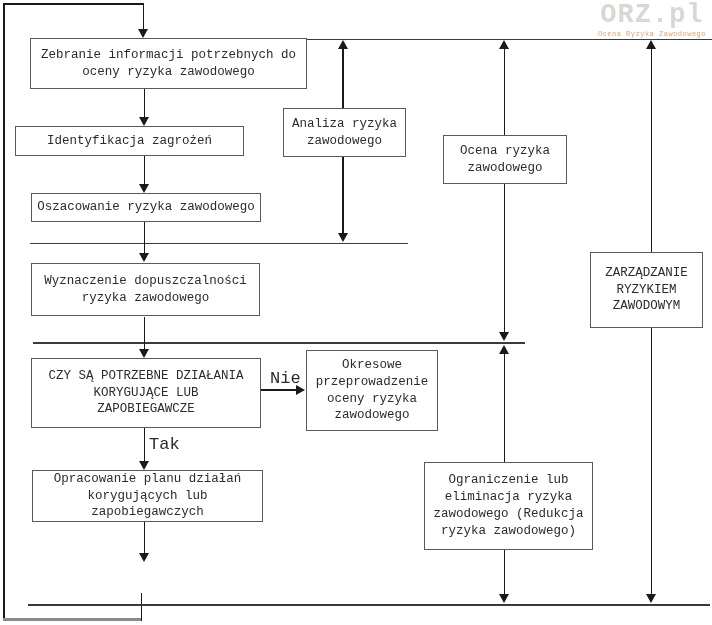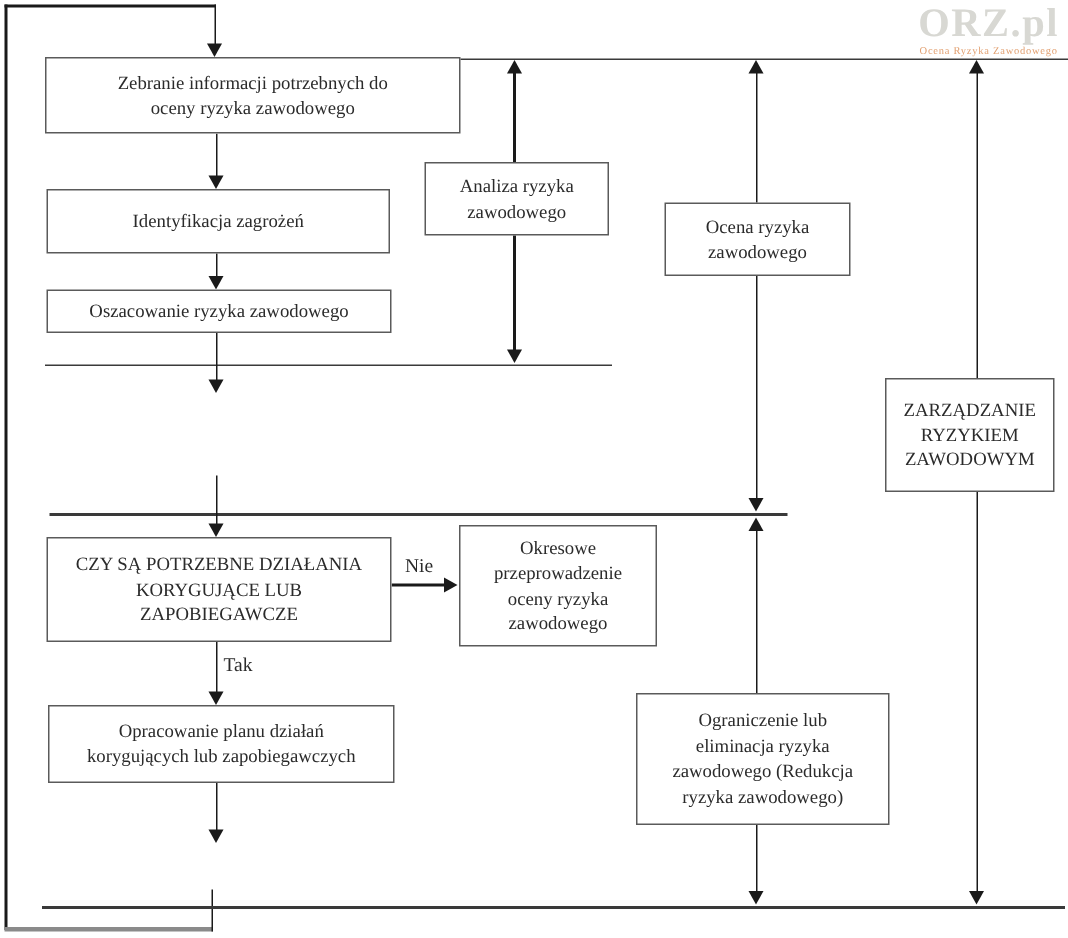--- a/index.html
+++ b/index.html
@@ -7,39 +7,39 @@
     --rail:#3a3a3a;
     --box-border:#5a5a5a;
     --text:#2b2b2b;
     --logo:#d8d8d3;
     --tagline:#e2a071;
     --bg:#ffffff;
   }
   html,body{margin:0;padding:0;background:#fff;}
   #canvas{
     position:relative;width:712px;height:625px;background:var(--bg);
-    font-family:Liberation Serif, serif;overflow:hidden;
+    font-family:Liberation Mono, monospace;overflow:hidden;
   }
   .box{
     position:absolute;box-sizing:border-box;background:#fff;
     border:1.5px solid var(--box-border);
     display:flex;align-items:center;justify-content:center;
     text-align:center;color:var(--text);
     font-size:12.5px;line-height:1.35;z-index:2;padding:2px 4px;
   }
   .box span{white-space:pre-line;}
   .hline{position:absolute;height:1.5px;background:var(--line);z-index:1;}
   .vline{position:absolute;width:1.5px;background:var(--line);z-index:1;}
   .rail{background:var(--rail);}
   .thick{height:3px;background:#8a8a8a;}
   .ah{position:absolute;width:0;height:0;z-index:1;}
   .ah-down{border-left:5px solid transparent;border-right:5px solid transparent;border-top:9px solid var(--line);}
   .ah-up{border-left:5px solid transparent;border-right:5px solid transparent;border-bottom:9px solid var(--line);}
   .ah-right{border-top:5px solid transparent;border-bottom:5px solid transparent;border-left:9px solid var(--line);}
-  .edge-label{position:absolute;color:var(--text);font-size:13px;z-index:3;}
+  .edge-label{position:absolute;color:var(--text);font-size:17px;z-index:3;}
   #logo{position:absolute;top:2px;right:6px;text-align:center;z-index:3;}
   #logo .brand{font-size:27px;font-weight:800;letter-spacing:1px;color:var(--logo);line-height:1.0;}
   #logo .tagline{font-size:7px;letter-spacing:.5px;color:var(--tagline);margin-top:1px;}
 </style>
 </head>
 <body>
 
 <div id="canvas">
 
   <div id="logo">
@@ -97,28 +97,32 @@
   <span class="ah ah-right" style="left:296px;top:385px"></span>
 
   <div class="edge-label" style="left:270px;top:369px">Nie</div>
   <div class="edge-label" style="left:149px;top:435px">Tak</div>
 
   <div class="box" style="left:30px;top:38px;width:277px;height:51px">
     <span>Zebranie informacji potrzebnych do
 oceny ryzyka zawodowego</span>
   </div>
 
-  <div class="box" style="left:31px;top:126px;width:229px;height:43px">
+  <div class="box" style="left:15px;top:126px;width:229px;height:30px">
     <span>Identyfikacja zagrożeń</span>
   </div>
 
   <div class="box" style="left:31px;top:193px;width:230px;height:29px">
     <span>Oszacowanie ryzyka zawodowego</span>
   </div>
 
+  <div class="box" style="left:31px;top:263px;width:229px;height:53px">
+    <span>Wyznaczenie dopuszczalności
+ryzyka zawodowego</span>
+  </div>
 
   <div class="box" style="left:31px;top:358px;width:230px;height:70px">
     <span>CZY SĄ POTRZEBNE DZIAŁANIA
 KORYGUJĄCE LUB
 ZAPOBIEGAWCZE</span>
   </div>
 
   <div class="box" style="left:32px;top:470px;width:231px;height:52px">
     <span>Opracowanie planu działań
 korygujących lub zapobiegawczych</span>

